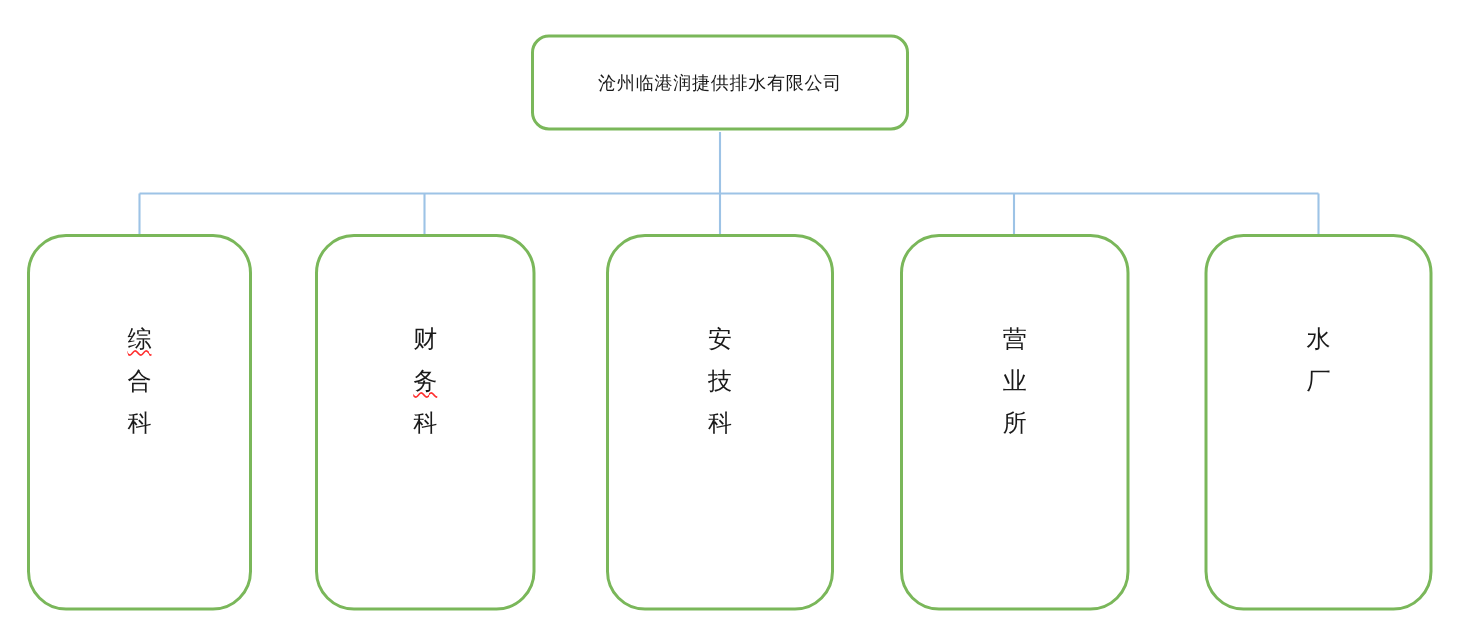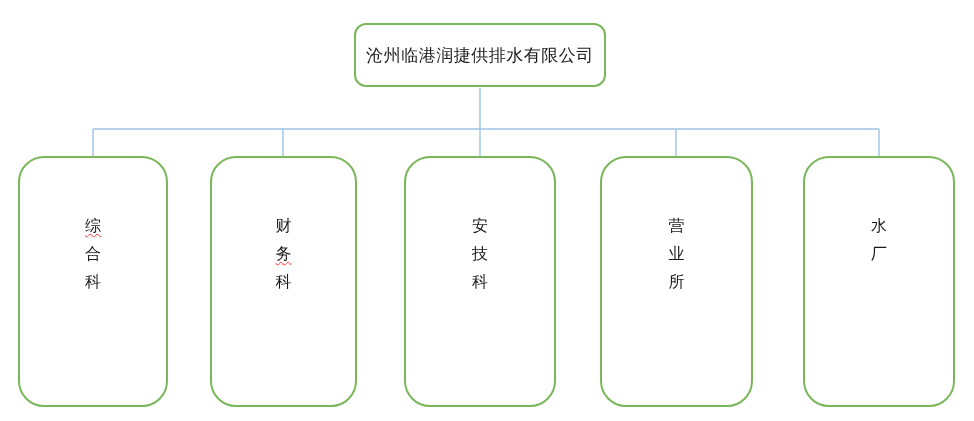--- a/index.html
+++ b/index.html
@@ -36,21 +36,21 @@
     left: 354px; top: 23px;
     width: 252px; height: 64px;
     border: 2px solid var(--box-border);
     border-radius: 12px;
     background: var(--bg);
     display: flex;
     align-items: center;
     justify-content: center;
   }
   .root-label {
-    font-size: 17px;
+    font-size: 12px;
     color: var(--text-color);
     letter-spacing: 0.5px;
     white-space: nowrap;
   }
   .dept-box {
     position: absolute;
     top: 156px;
     height: 251px;
     border: 2px solid var(--box-border);
     border-radius: 26px;

